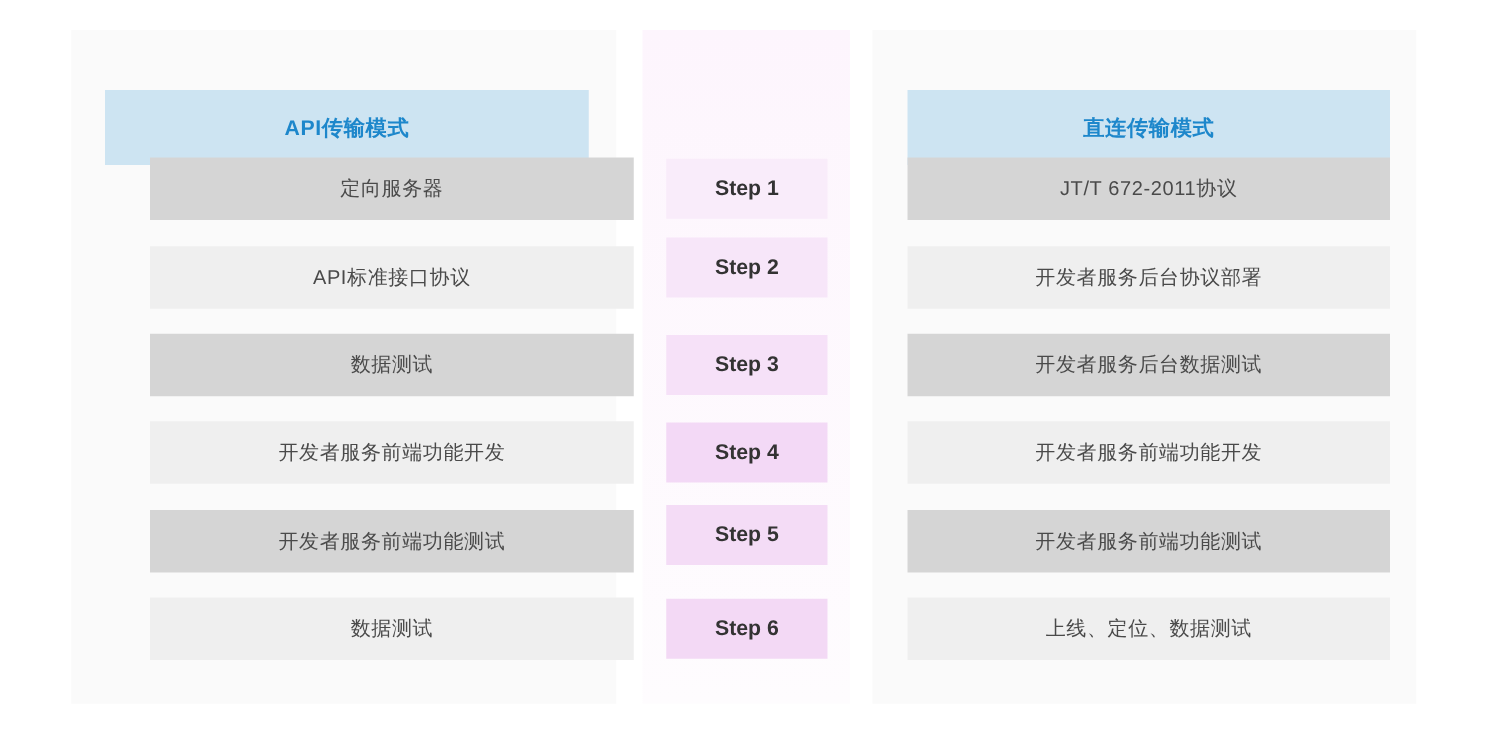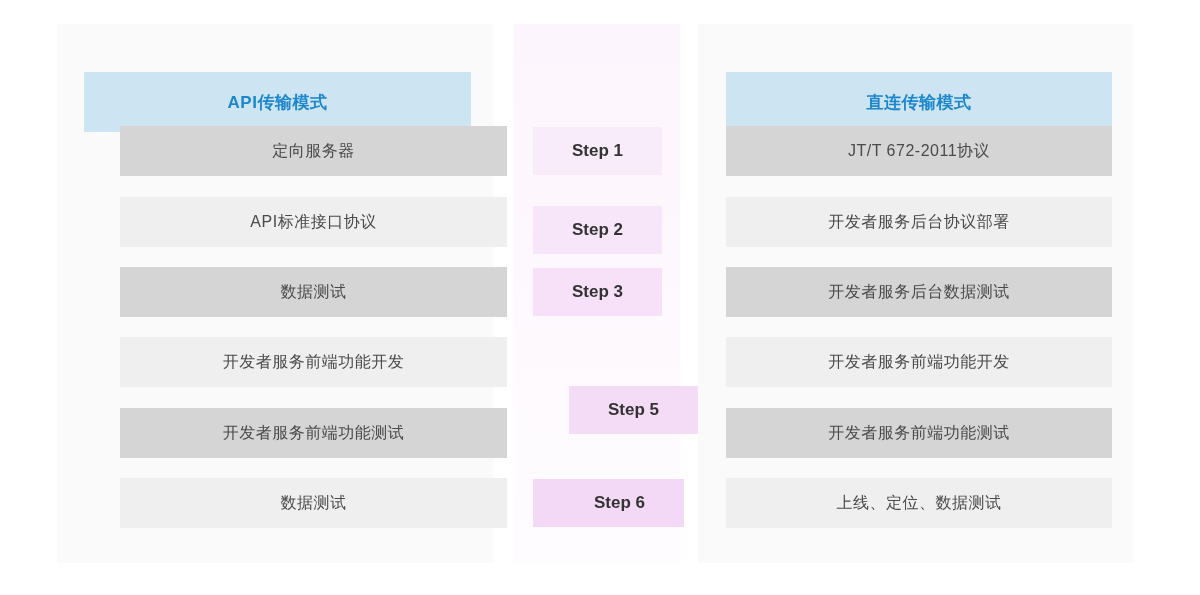--- a/index.html
+++ b/index.html
@@ -79,24 +79,25 @@
     <div class="row dark" style="top:102px">定向服务器</div>
     <div class="row light" style="top:173px">API标准接口协议</div>
     <div class="row dark" style="top:243px">数据测试</div>
     <div class="row light" style="top:313px">开发者服务前端功能开发</div>
     <div class="row dark" style="top:384px">开发者服务前端功能测试</div>
     <div class="row light" style="top:454px">数据测试</div>
   </div>
 
   <div class="panel steps">
     <div class="step" style="top: 103px; background: rgb(249, 236, 250);">Step 1</div>
-    <div class="step" style="top: 182px; background: rgb(247, 230, 249);">Step 2</div>
+    <div class="step" style="top: 166px; background: rgb(247, 230, 249);">Step 2</div>
     <div class="step" style="top: 244px; background: rgb(246, 225, 248);">Step 3</div>
-    <div class="step" style="top: 362px; background: rgb(244, 220, 246); margin-left: 36px;">Step 5</div>
-    <div class="step" style="top: 455px; background: rgb(243, 217, 245); padding-left: 22px;">Step 6</div>
+    <div class="step" style="top: 314px; background: rgb(243, 217, 246);">Step 4</div>
+    <div class="step" style="top: 380px; background: rgb(244, 220, 246);">Step 5</div>
+    <div class="step" style="top: 455px; background: rgb(243, 217, 245);">Step 6</div>
   </div>
 
   <div class="panel right">
     <div class="mode-header">直连传输模式</div>
     <div class="row dark" style="top:102px">JT/T 672-2011协议</div>
     <div class="row dark" style="top:243px">开发者服务后台数据测试</div>
     <div class="row light" style="top:173px">开发者服务后台协议部署</div>
     <div class="row light" style="top:313px">开发者服务前端功能开发</div>
     <div class="row dark" style="top:384px">开发者服务前端功能测试</div>
     <div class="row light" style="top:454px">上线、定位、数据测试</div>

